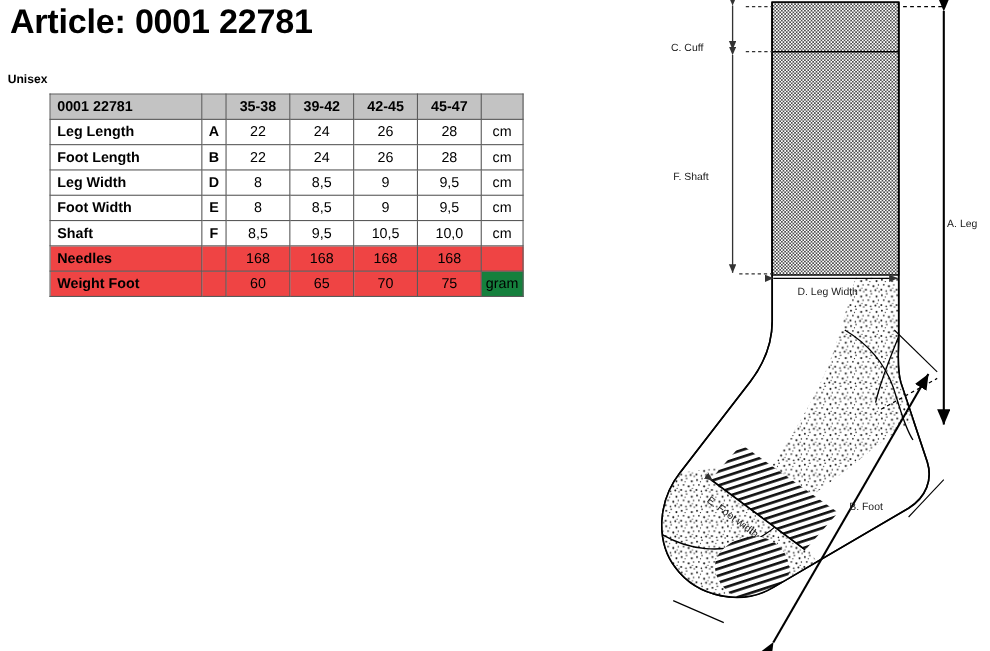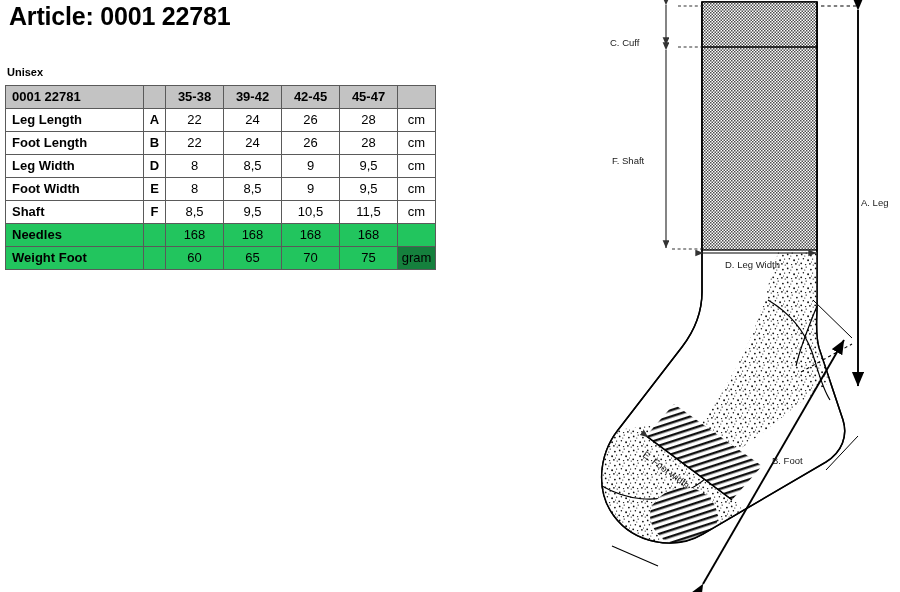--- a/index.html
+++ b/index.html
@@ -14,21 +14,21 @@
     font-family: "Liberation Sans", sans-serif;
     color: #000000;
     overflow: hidden;
   }
 
   
   #page-title {
     position: absolute;
     left: 9px;
     top: 2px;
-    font-size: 25px;
+    font-size: 31px;
     font-weight: bold;
     letter-spacing: -0.2px;
     white-space: nowrap;
   }
 
   
   #unisex-label {
     position: absolute;
     left: 7px;
     top: 66px;
@@ -39,37 +39,38 @@
   
   #spec-table-wrap {
     position: absolute;
     left: 5px;
     top: 85px;
   }
   table.spec {
     border-collapse: collapse;
     font-size: 13px;
     table-layout: fixed;
+    margin-left: 40px;
   }
   table.spec td, table.spec th {
     border: 1px solid #5a5a5a;
     height: 21px;
     padding: 0 0 1px 0;
     text-align: center;
     vertical-align: middle;
     font-weight: normal;
     line-height: 1;
   }
   table.spec .c-label  { width: 131px; text-align: left; padding-left: 6px; font-weight: bold; }
   table.spec .c-code   { width: 21px;  font-weight: bold; }
   table.spec .c-size   { width: 57px; }
   table.spec .c-unit   { width: 37px; }
   table.spec thead td { background: #c3c3c3; font-weight: bold; }
   table.spec thead td.c-label { font-weight: bold; }
-  table.spec tr.shaded td { background: #22c55e; }
+  table.spec tr.shaded td { background: #ef4444; }
   table.spec tr.shaded td.unit-white { background: #15803d; }
 
   
   #sock-diagram {
     position: absolute;
     left: 590px;
     top: 0px;
     width: 310px;
     height: 448px;
   }
@@ -136,21 +137,21 @@
         <td class="c-size">9</td>
         <td class="c-size">9,5</td>
         <td class="c-unit">cm</td>
       </tr>
       <tr>
         <td class="c-label">Shaft</td>
         <td class="c-code">F</td>
         <td class="c-size">8,5</td>
         <td class="c-size">9,5</td>
         <td class="c-size">10,5</td>
-        <td class="c-size">11,5</td>
+        <td class="c-size">10,0</td>
         <td class="c-unit">cm</td>
       </tr>
       <tr class="shaded">
         <td class="c-label">Needles</td>
         <td class="c-code"></td>
         <td class="c-size">168</td>
         <td class="c-size">168</td>
         <td class="c-size">168</td>
         <td class="c-size">168</td>
         <td class="c-unit"></td>

